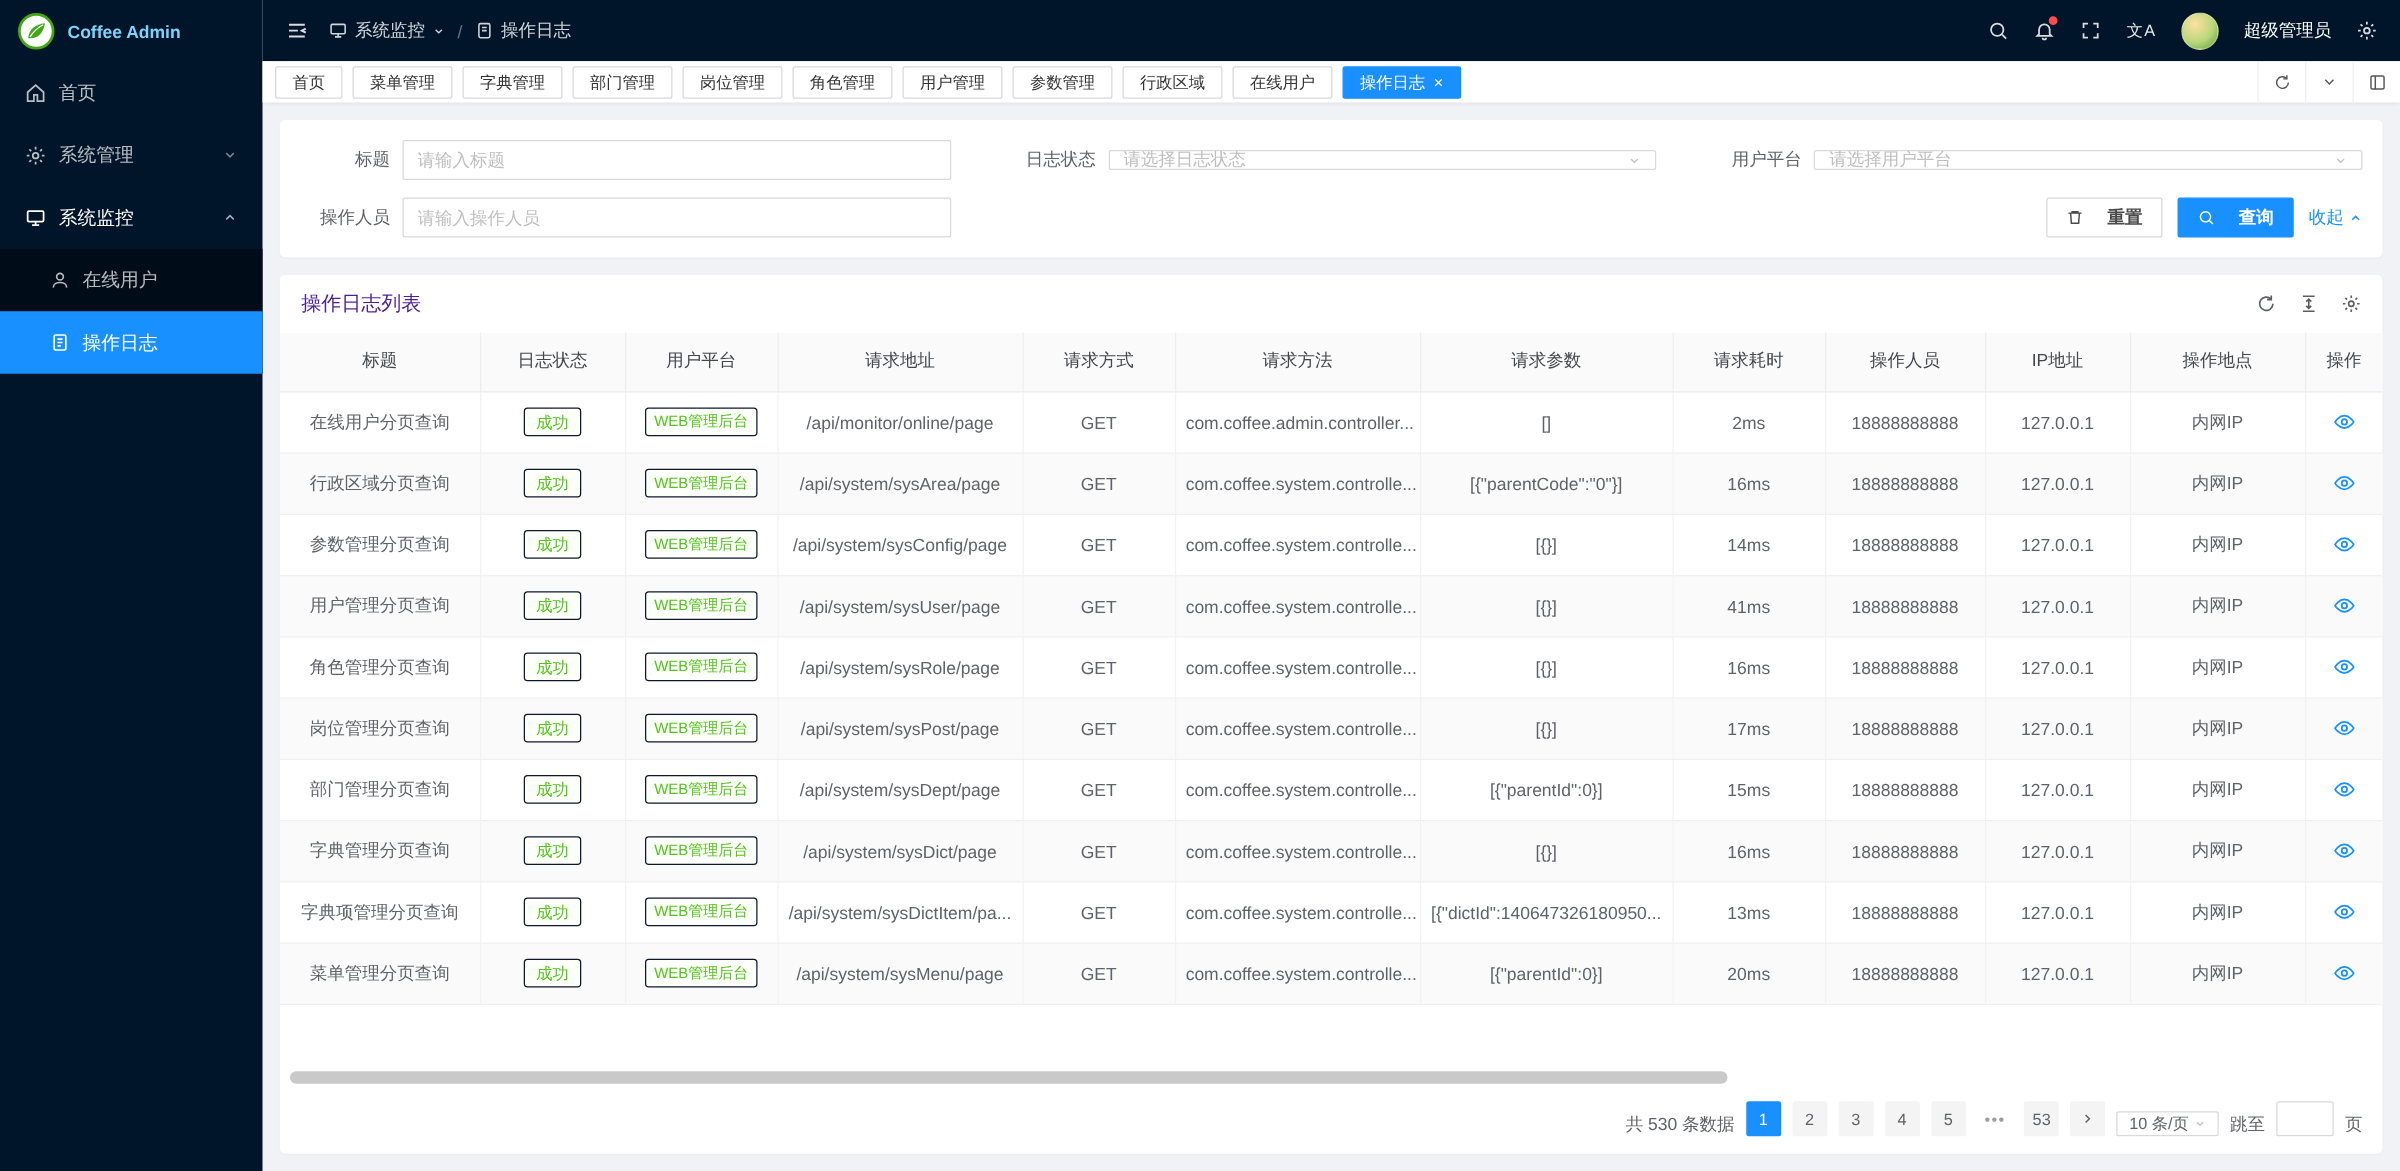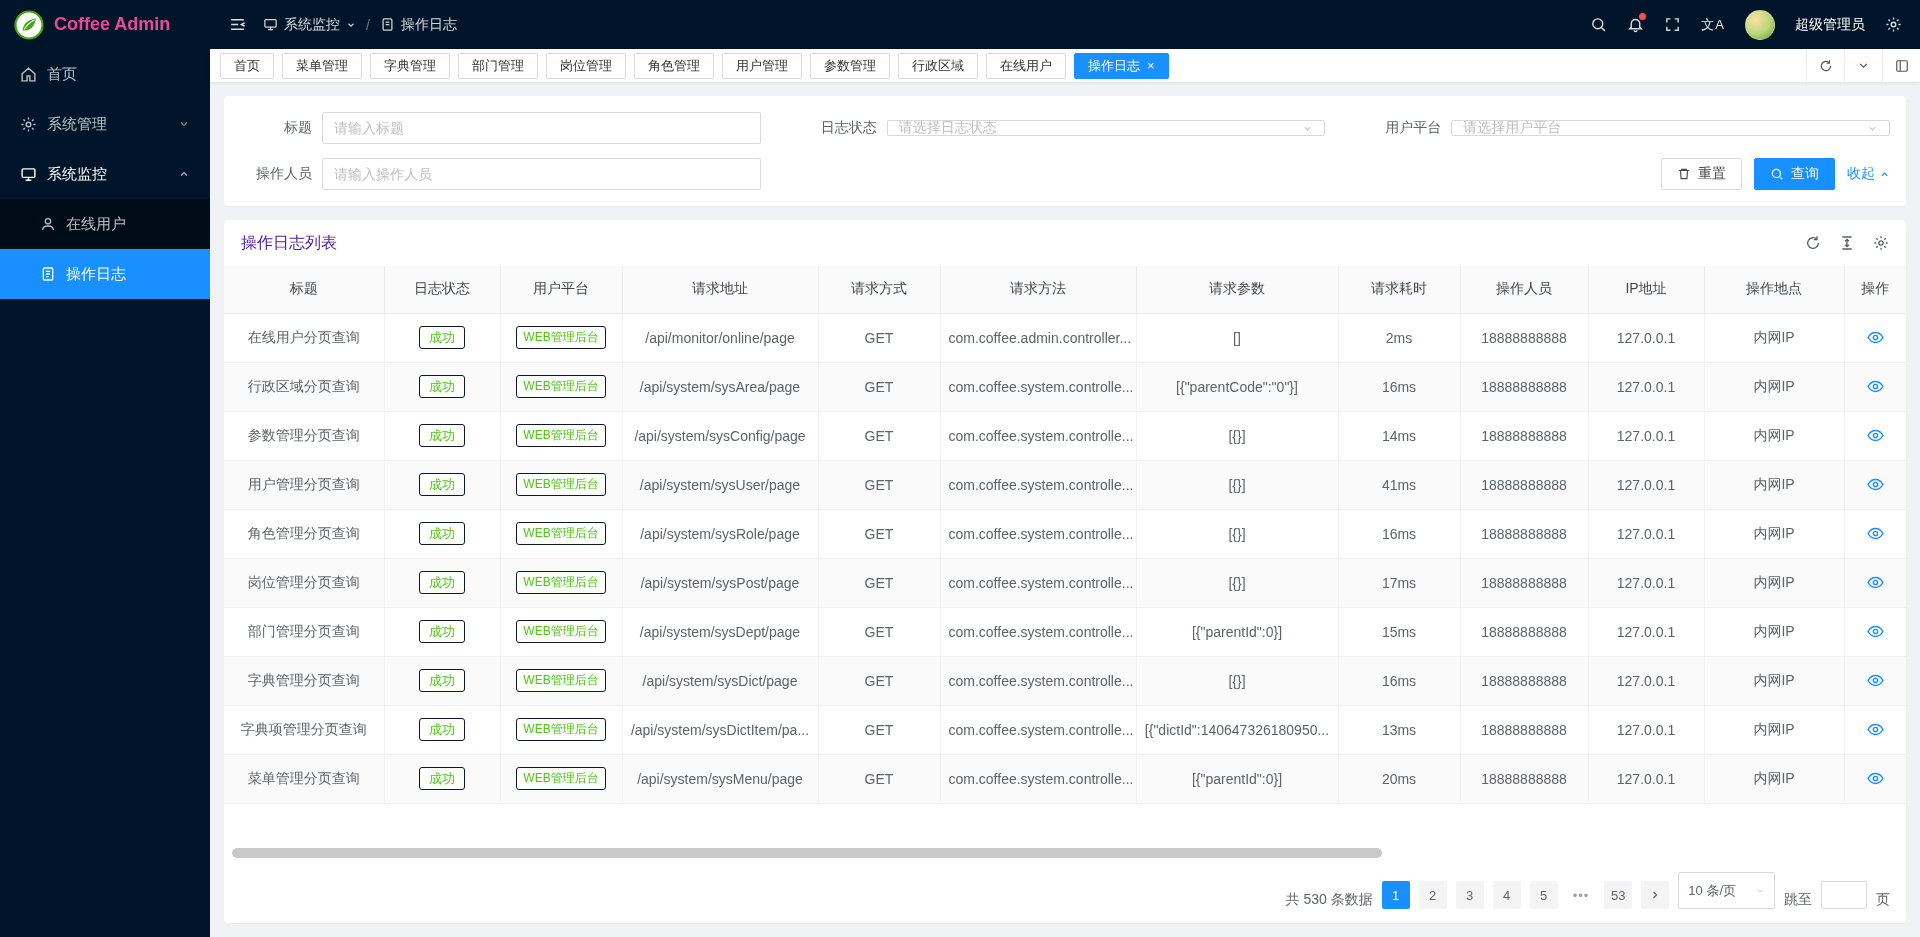--- a/index.html
+++ b/index.html
@@ -2,21 +2,21 @@
 <html><head>
 <meta charset="utf-8">
 <style>
   * { margin:0; padding:0; box-sizing:border-box; }
   html,body { width:1920px; height:937px; overflow:hidden; font-family:"Liberation Sans", sans-serif; background:#f0f2f5; }
   .app { display:flex; width:1920px; height:937px; }
 
   
   .sidebar { width:210px; min-width:210px; background:#001529; color:#fff; display:flex; flex-direction:column; }
   .logo { height:49px; display:flex; align-items:center; gap:10px; padding:0 14px; cursor:pointer; }
-  .logo-text { font-size:18px; font-weight:bold; color:#ec4899; white-space:nowrap; }
+  .logo-text { font-size:14px; font-weight:bold; color:#7dd3fc; white-space:nowrap; }
   .menu { display:flex; flex-direction:column; }
   .menu-item { height:50px; display:flex; align-items:center; gap:10px; padding:0 20px; font-size:15px; color:rgba(255,255,255,0.72); cursor:pointer; }
   .menu-item .mi-arrow { margin-left:auto; opacity:.65; display:flex; }
   .menu-item.open { color:#fff; }
   .submenu { background:#000c17; }
   .submenu-item { height:50px; display:flex; align-items:center; gap:10px; padding:0 16px 0 40px; font-size:15px; color:rgba(255,255,255,0.72); cursor:pointer; }
   .submenu-item.active { background:#1890ff; color:#fff; }
   .mi-icon { display:flex; align-items:center; }
 
   
@@ -52,21 +52,21 @@
   .filter-card { padding:16px 16px 2px; }
   .filter-grid { display:grid; grid-template-columns:1fr 1fr 1fr; column-gap:44px; }
   .filter-item { display:flex; align-items:center; margin-bottom:14px; }
   .filter-label { width:82px; text-align:right; padding-right:10px; font-size:14px; color:#606266; white-space:nowrap; }
   .filter-input { flex:1; height:32px; border:1px solid #d9d9d9; border-radius:2px; padding:0 11px; font-size:14px; color:#333; outline:none; font-family:inherit; }
   .filter-input::placeholder { color:#bfbfbf; }
   .filter-select { flex:1; height:16px; border:1px solid #d9d9d9; border-radius:2px; padding:0 11px; display:flex; align-items:center; background:#fff; cursor:pointer; }
   .select-placeholder { flex:1; font-size:14px; color:#bfbfbf; white-space:nowrap; overflow:hidden; }
   .select-arrow { color:#c0c4cc; display:flex; }
   .filter-actions { grid-column:2 / 4; display:flex; justify-content:flex-end; align-items:center; gap:12px; margin-bottom:14px; }
-  .btn { height:32px; padding:0 15px; border-radius:2px; font-size:14px; display:inline-flex; align-items:center; gap:7px; cursor:pointer; font-family:inherit; }
+  .btn { height:32px; padding:0 15px; border-radius:2px; font-size:14px; display:inline-flex; align-items:center; gap:19px; cursor:pointer; font-family:inherit;font-weight:bold; }
   .btn-default { background:#fff; border:1px solid #d9d9d9; color:#4a4a4a; }
   .btn-primary { background:#1890ff; border:1px solid #1890ff; color:#fff; }
   .link-collapse { display:inline-flex; align-items:center; gap:4px; color:#1890ff; font-size:14px; cursor:pointer; }
 
   
   .table-card { flex:1; display:flex; flex-direction:column; min-height:0; padding-bottom:6px; }
   .card-head { height:46px; display:flex; align-items:center; padding:0 17px; }
   .card-title { font-size:16px; color:#4c1d95; font-weight:500; }
   .card-tools { margin-left:auto; display:flex; align-items:center; gap:18px; color:#5a5e66; }
   .tool-icon { display:flex; cursor:pointer; }
@@ -84,21 +84,21 @@
   .flex-spacer { flex:1; }
   .hscrollbar { height:10px; margin:0 8px 8px; position:relative; }
   .hscroll-thumb { position:absolute; left:0; top:0; height:10px; width:69%; background:#c9c9c9; border-radius:5px; cursor:pointer; }
 
   
   .pagination { display:flex; align-items:flex-end; justify-content:flex-end; gap:9px; padding:6px 16px 8px; font-size:14px; color:#5f6368; }
   .pages { display:flex; gap:9px; }
   .page-btn { min-width:28px; height:28px; padding:0 6px; border:none; border-radius:2px; background:#f4f4f5; color:#5f6368; font-size:13px; display:flex; align-items:center; justify-content:center; cursor:pointer; font-family:inherit; }
   .page-btn.active { background:#1890ff; color:#fff; }
   .page-btn.ellipsis { background:transparent; letter-spacing:1px; color:#9aa0a6; }
-  .page-size { height:37px; border:1px solid #d9d9d9; border-radius:2px; background:#fff; padding:0 9px; display:flex; align-items:center; gap:19px; font-size:13px; color:#5f6368; cursor:pointer; }
+  .page-size { height:20px; border:1px solid #d9d9d9; border-radius:2px; background:#fff; padding:0 9px; display:flex; align-items:center; gap:4px; font-size:13px; color:#5f6368; cursor:pointer; }
   .jump-input { width:46px; height:28px; border:1px solid #d9d9d9; border-radius:2px; outline:none; padding:0 6px; font-size:13px; font-family:inherit; }
   svg { display:block; }
 </style>
 </head>
 <body>
 
 <div class="app">
 
   <aside class="sidebar">
     <div class="logo">

